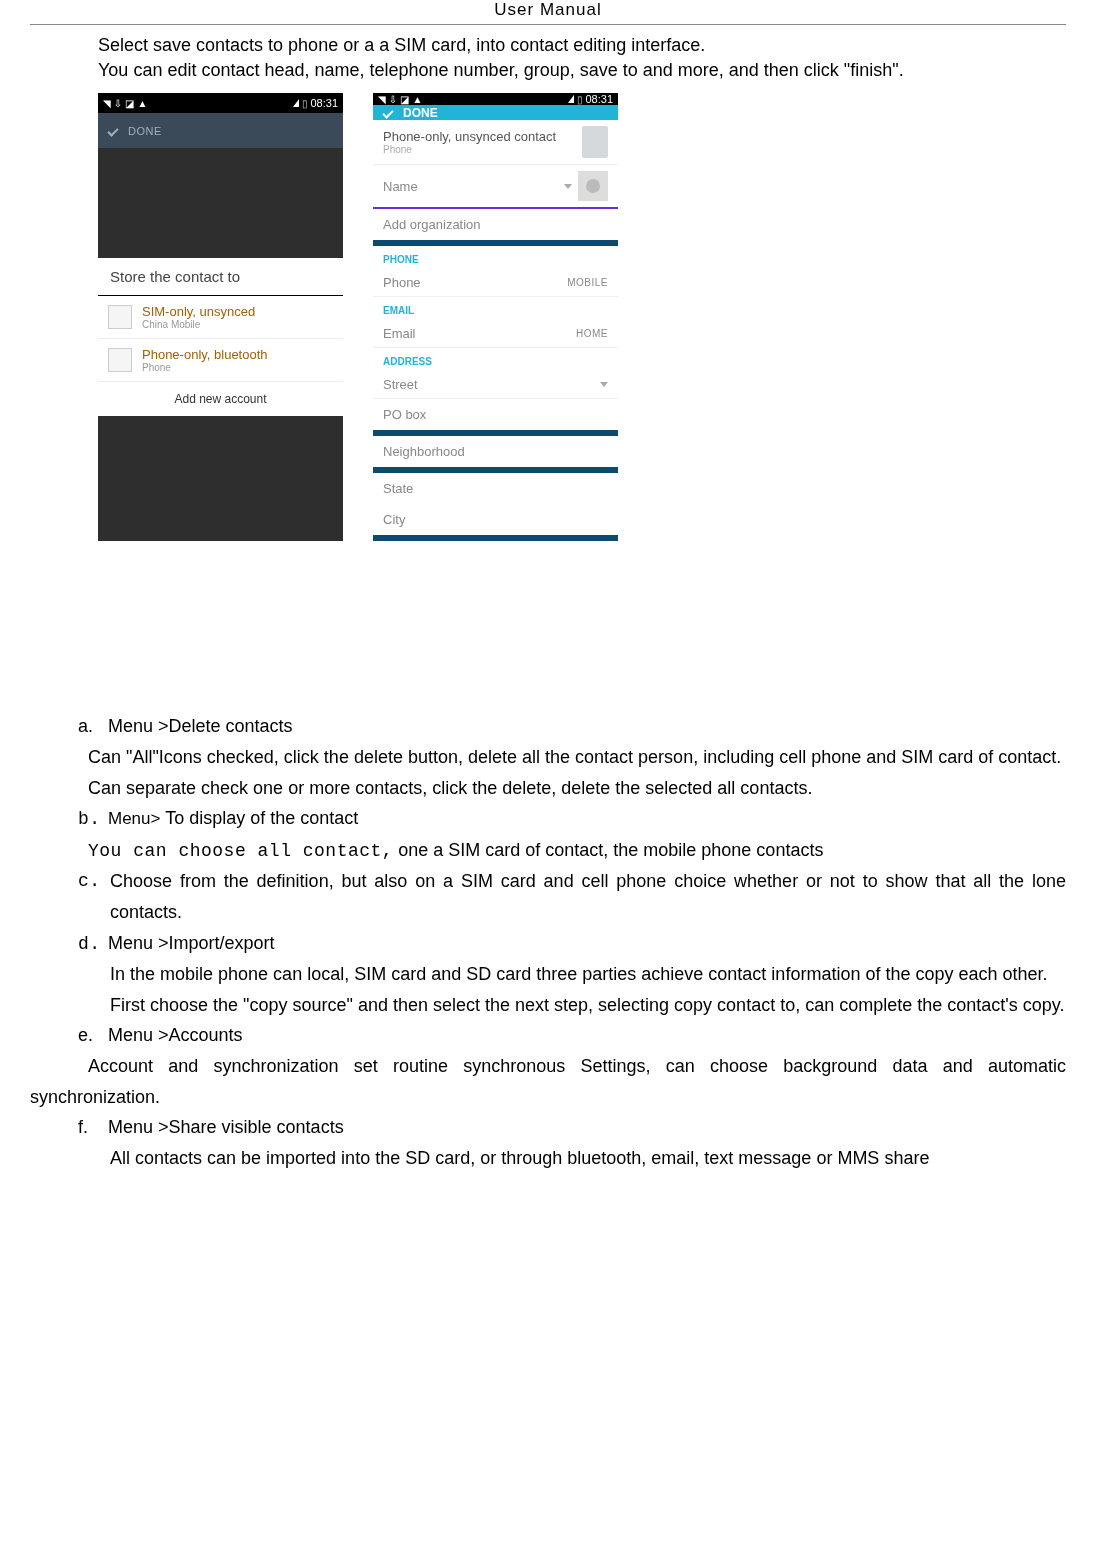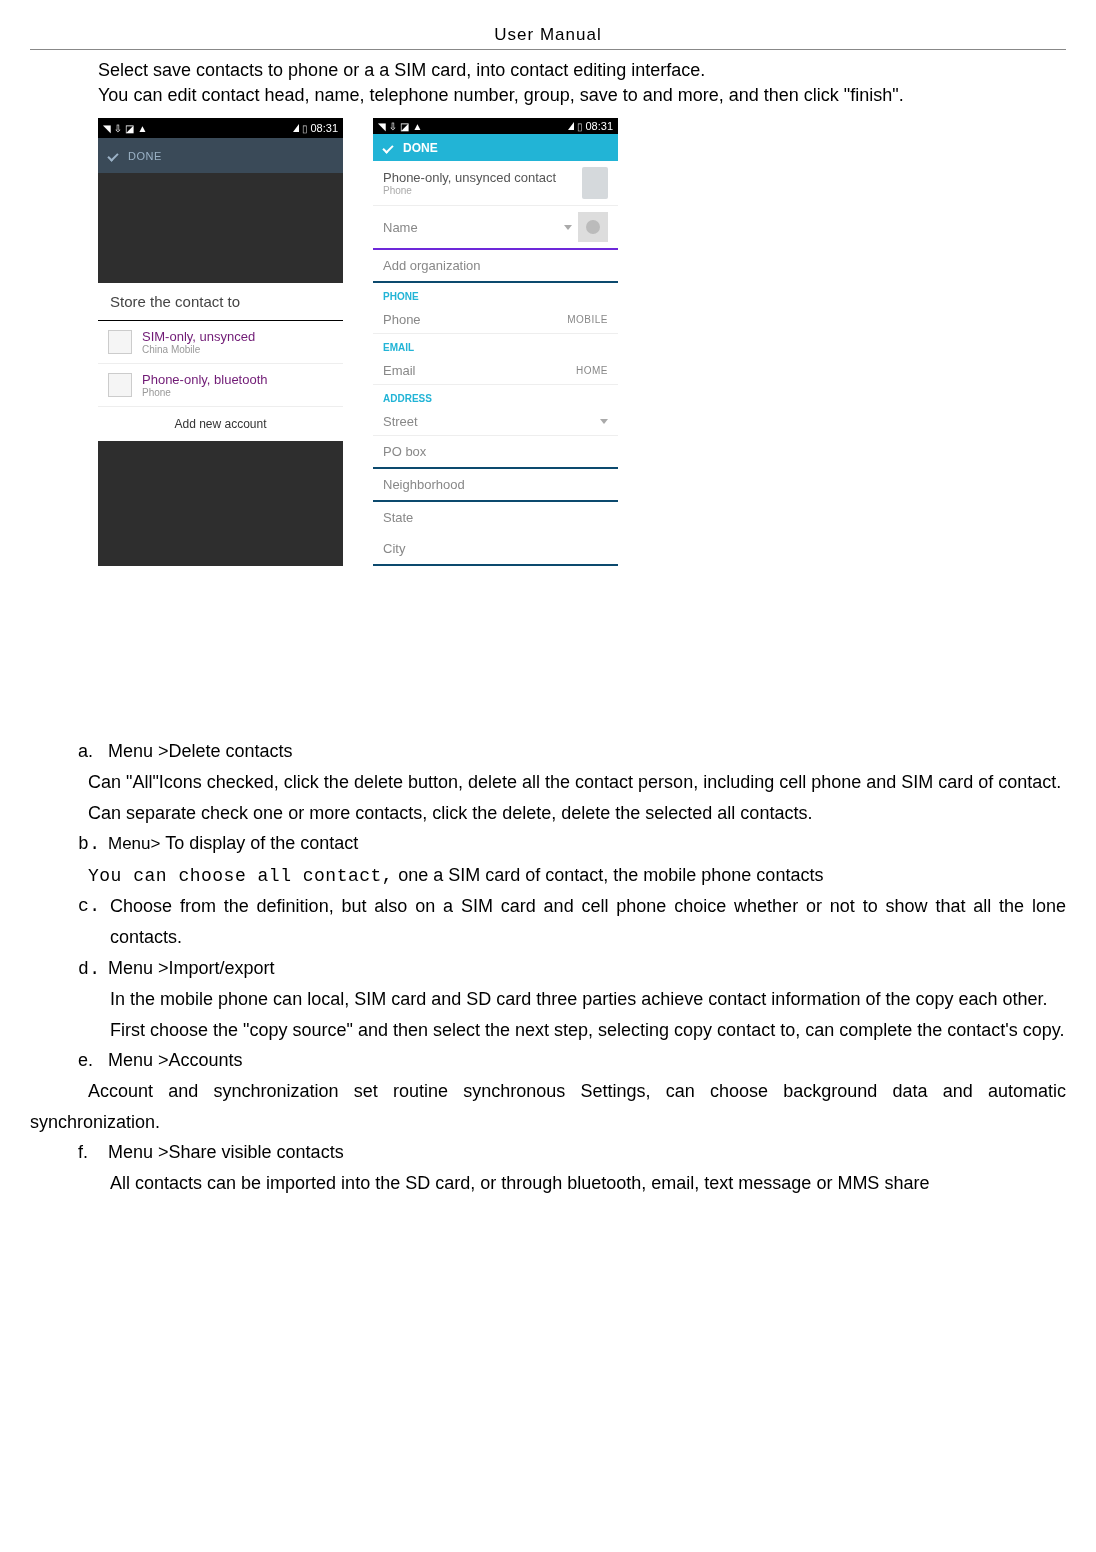--- a/index.html
+++ b/index.html
@@ -4,21 +4,21 @@
 <style>
   body {
     margin: 0;
     font-family: Arial, "Helvetica Neue", sans-serif;
     color: #000;
     background: #fff;
   }
   .page {
     width: 1096px;
     margin: 0 auto;
-    padding: 25px 30px 30px 30px;
+    padding: 0 30px 30px 30px;
     box-sizing: border-box;
   }
   .header {
     text-align: center;
     font-size: 17px;
     padding-bottom: 4px;
     border-bottom: 1px solid #888;
     margin-bottom: 8px;
     letter-spacing: 1px;
   }
@@ -107,21 +107,21 @@
     align-items: center;
     padding: 8px 10px;
     border-bottom: 1px solid #eee;
   }
   .dialog-check {
     width: 22px; height: 22px;
     border: 1px solid #ccc;
     margin-right: 10px;
     background: #f5f5f5;
   }
-  .dialog-item-main { font-size: 13px; color: #701a75; }
+  .dialog-item-main { font-size: 13px; color: #a16207; }
   .dialog-item-sub { font-size: 10px; color: #999; }
   .dialog-footer {
     text-align: center;
     font-size: 12px;
     padding: 10px;
     color: #333;
   }
 
   
   .done-bar-light {
@@ -182,21 +182,21 @@
     border-right: 4px solid transparent;
     border-top: 5px solid #aaa;
   }
   .right-label { font-size: 10px; color: #888; letter-spacing: 0.5px;}
   .input-underline { border-bottom: 2px solid #6d28d9; }
   .plain-row {
     background: #fff;
     padding: 8px 10px;
     font-size: 13px;
     color: #888;
-    border-bottom: 2px solid #0c4a6e;
+    border-bottom: 6px solid #0c4a6e;
   }
 
   
   .body-block {
     margin-top: 170px;
     font-size: 18px;
     line-height: 1.7;
   }
   .indent-1 { margin-left: 58px; }
   .indent-1b { margin-left: 48px; }

